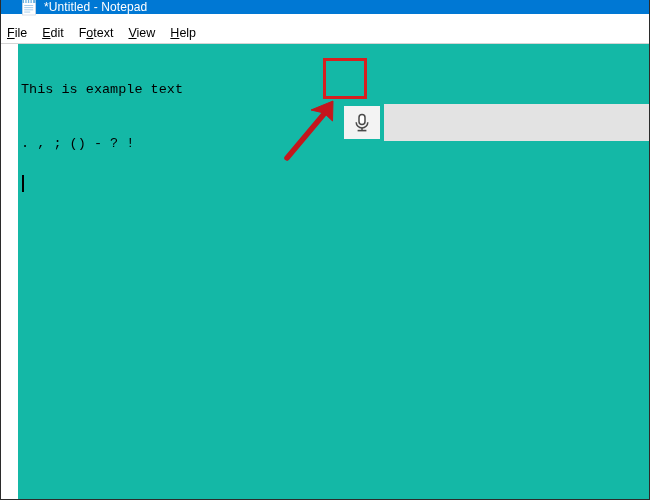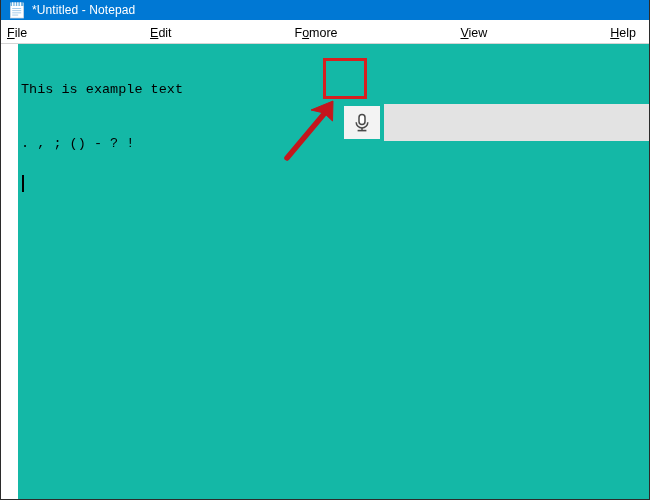--- a/index.html
+++ b/index.html
@@ -25,25 +25,25 @@
     border-right: 1px solid #2b2b2b;
     border-bottom: 1px solid #2b2b2b;
     overflow: hidden;
   }
 
   
   #titlebar {
     position: absolute;
     left: 0; top: 0;
     width: 650px;
-    height: 20px;
+    height: 14px;
     background: #0078d4;
     display: flex;
     align-items: center;
-    padding-left: 8px;
+    padding-left: 20px;
     box-sizing: border-box;
   }
   #app-icon {
     width: 17px;
     height: 17px;
     position: relative;
     flex: 0 0 auto;
     margin-right: 6px;
   }
   #title-text {
@@ -58,21 +58,20 @@
   #menubar {
     position: absolute;
     left: 0; top: 22px;
     width: 650px;
     height: 21px;
     background: #ffffff;
     display: flex;
     align-items: center;
     padding-left: 6px;
     box-sizing: border-box;
-    justify-content: space-between;
   }
   .menu-item {
     font-size: 12.5px;
     color: #000000;
     font-family: "Liberation Sans", sans-serif;
     margin-right: 15px;
     white-space: nowrap;
     cursor: default;
     line-height: 14px;
   }
@@ -182,21 +181,21 @@
         <rect x="3.2" y="10.4" width="9" height="0.9" fill="#9ec7e8"></rect>
         <rect x="3.2" y="12.6" width="6" height="0.9" fill="#9ec7e8"></rect>
       </svg>
     </div>
     <span id="title-text">*Untitled - Notepad</span>
   </div>
 
   <div id="menubar">
     <div class="menu-item"><span class="acc">F</span><span>ile</span></div>
     <div class="menu-item"><span class="acc">E</span><span>dit</span></div>
-    <div class="menu-item"><span>F</span><span class="acc">o</span><span>more</span></div>
+    <div class="menu-item"><span>F</span><span class="acc">o</span><span>text</span></div>
     <div class="menu-item"><span class="acc">V</span><span>iew</span></div>
     <div class="menu-item"><span class="acc">H</span><span>elp</span></div>
   </div>
   <div id="menu-sep"></div>
 
   <div id="textarea">
     <div id="doc-lines">
       <div class="doc-line">This is example text</div>
       <div class="doc-line">. , ; () - ? !</div>
       <div class="doc-line"></div>

